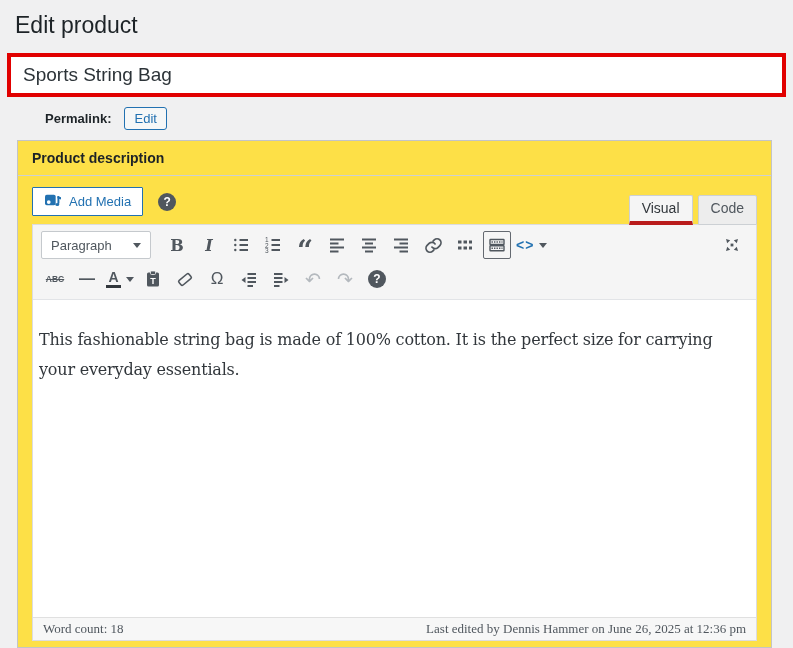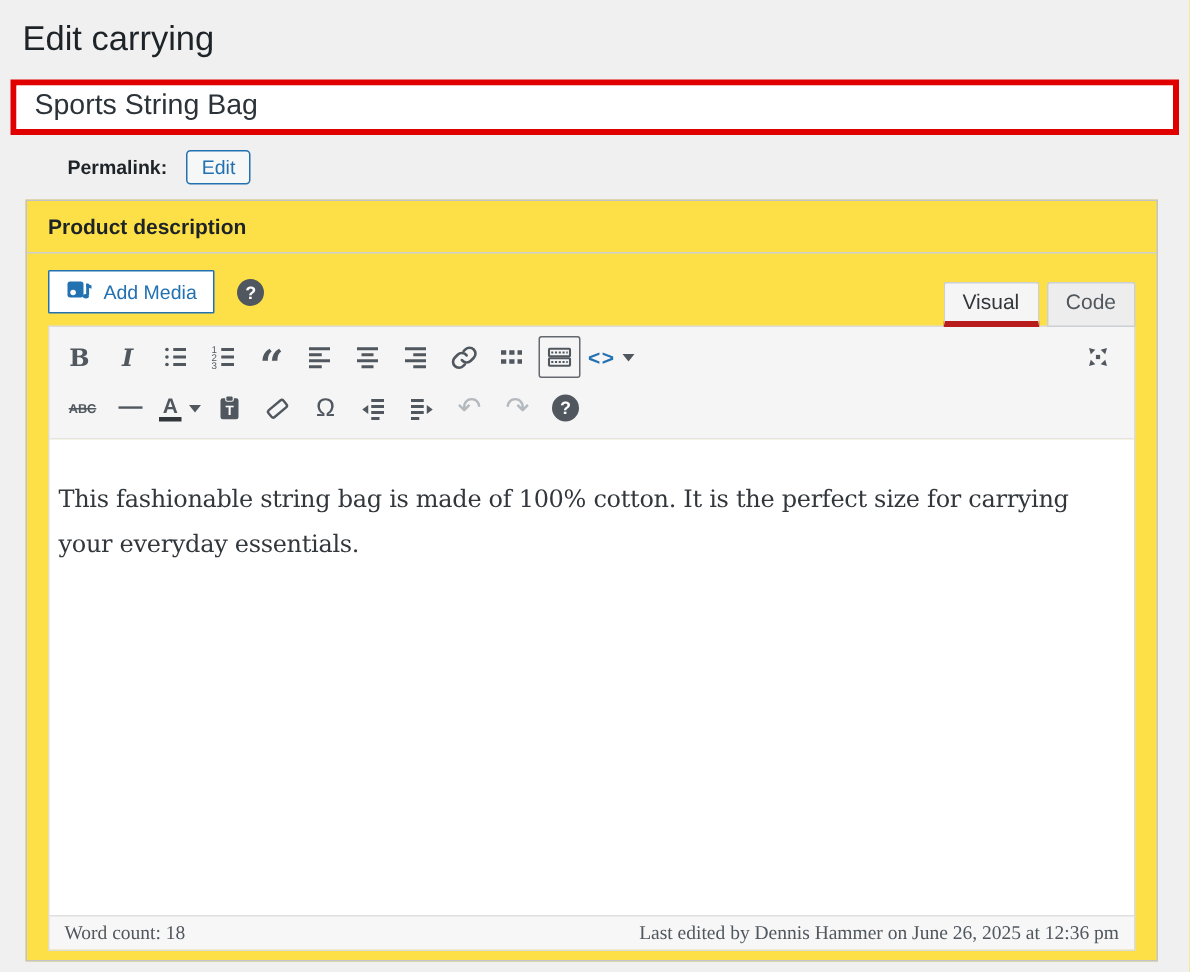--- a/index.html
+++ b/index.html
@@ -18,21 +18,21 @@
     background: #f0f0f1; border: 1px solid #2271b1; border-radius: 3px;
     padding: 5px 11px; cursor: pointer; line-height: 1.4;
   }
   
   .title-highlight {
     margin: 12px 7px 0 7px;
     border: 4px solid #e10000;
     background: #fff;
   }
   .title-input {
-    width: 100%; height: 29px; border: none; outline: none;
+    width: 100%; height: 36px; border: none; outline: none;
     font-family: inherit; font-size: 19px; color: #2c3338;
     padding: 0 8px 0 12px; background: #fff;
   }
   
   .permalink-row { margin: 10px 0 0 18px; font-size: 13px; display: flex; align-items: center; }
   .permalink-label { font-weight: 700; margin-right: 6px; padding-left: 27px; }
   .permalink-link { color: #2271b1; text-decoration: underline; cursor: pointer; }
   .permalink-link .slug { font-weight: 700; }
   .permalink-edit-btn {
     margin-left: 7px; font-family: inherit; font-size: 13px; color: #2271b1;
@@ -118,21 +118,21 @@
     background: #f7f7f7; border-top: 1px solid #e0e0e0;
     display: flex; justify-content: space-between; align-items: center;
     padding: 3px 10px 4px 10px; font-size: 13px; color: #50575e; height: 23px; font-family: Liberation Serif, serif;
   }
   .panel-bottom-pad { height: 6px; }
 </style>
 </head>
 <body>
 
 <div class="page-header">
-  <h1 class="page-title">Edit carrying</h1>
+  <h1 class="page-title">Edit product</h1>
 </div>
 
 <div class="title-highlight">
   <input class="title-input" type="text" value="Sports String Bag" style="">
 </div>
 
 <div class="permalink-row">
   <span class="permalink-label">Permalink:</span>
   <button class="permalink-edit-btn">Edit</button>
 </div>
@@ -159,20 +159,24 @@
     <div class="editor-tabs">
       <div class="tab active">Visual</div>
       <div class="tab">Code</div>
     </div>
   </div>
 
   <div class="editor-container">
     <div class="toolbar-grp">
 
       <div class="tb-row">
+        <div class="paragraph-select">
+          <span>Paragraph</span>
+          <span class="caret-down"></span>
+        </div>
         <div class="tb-btn">
             <span class="glyph-bold">B</span>
           </div>
         <div class="tb-btn">
             <span class="glyph-italic">I</span>
           </div>
         <div class="tb-btn">
           <svg width="20" height="20" viewBox="0 0 20 20" stroke="#50575e" stroke-width="2" fill="#50575e">
             <circle cx="4.3" cy="5" r="1.2" stroke="none"></circle>
               <circle cx="4.3" cy="10" r="1.2" stroke="none"></circle>

